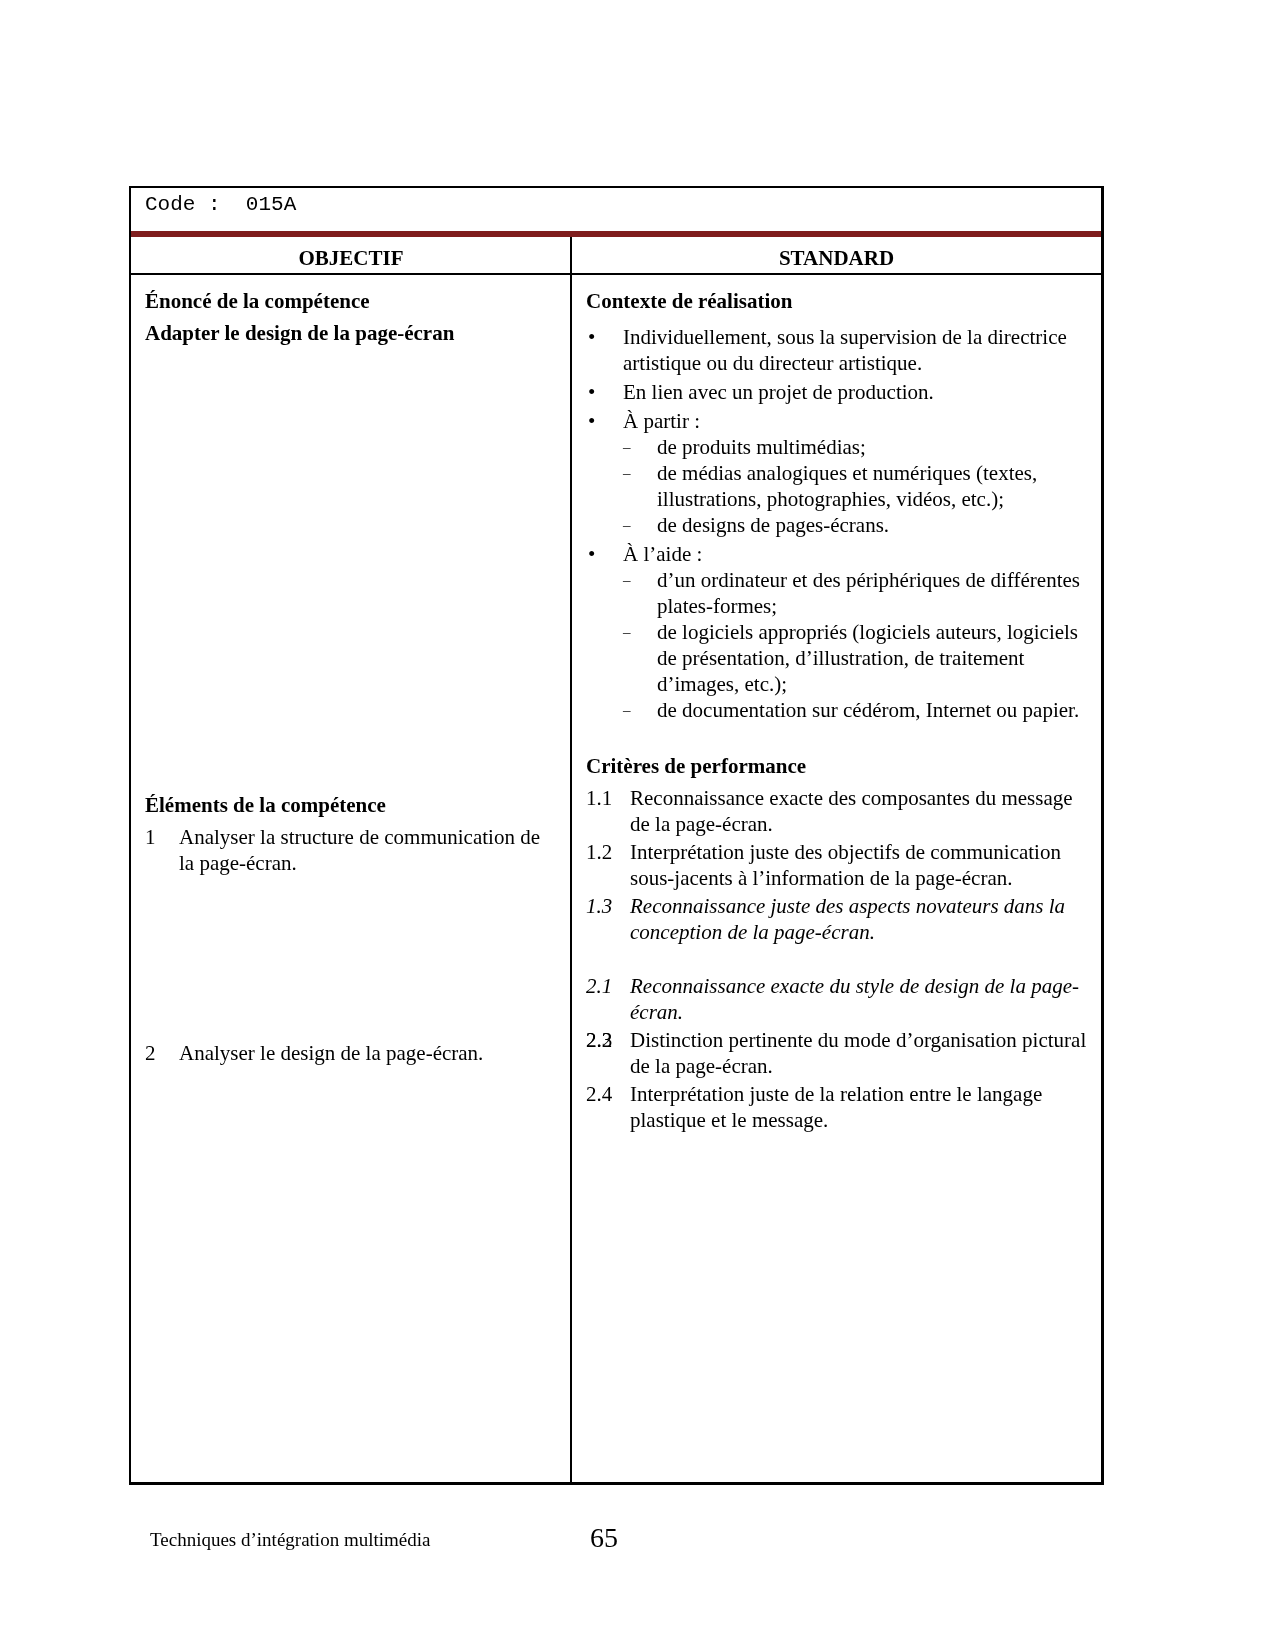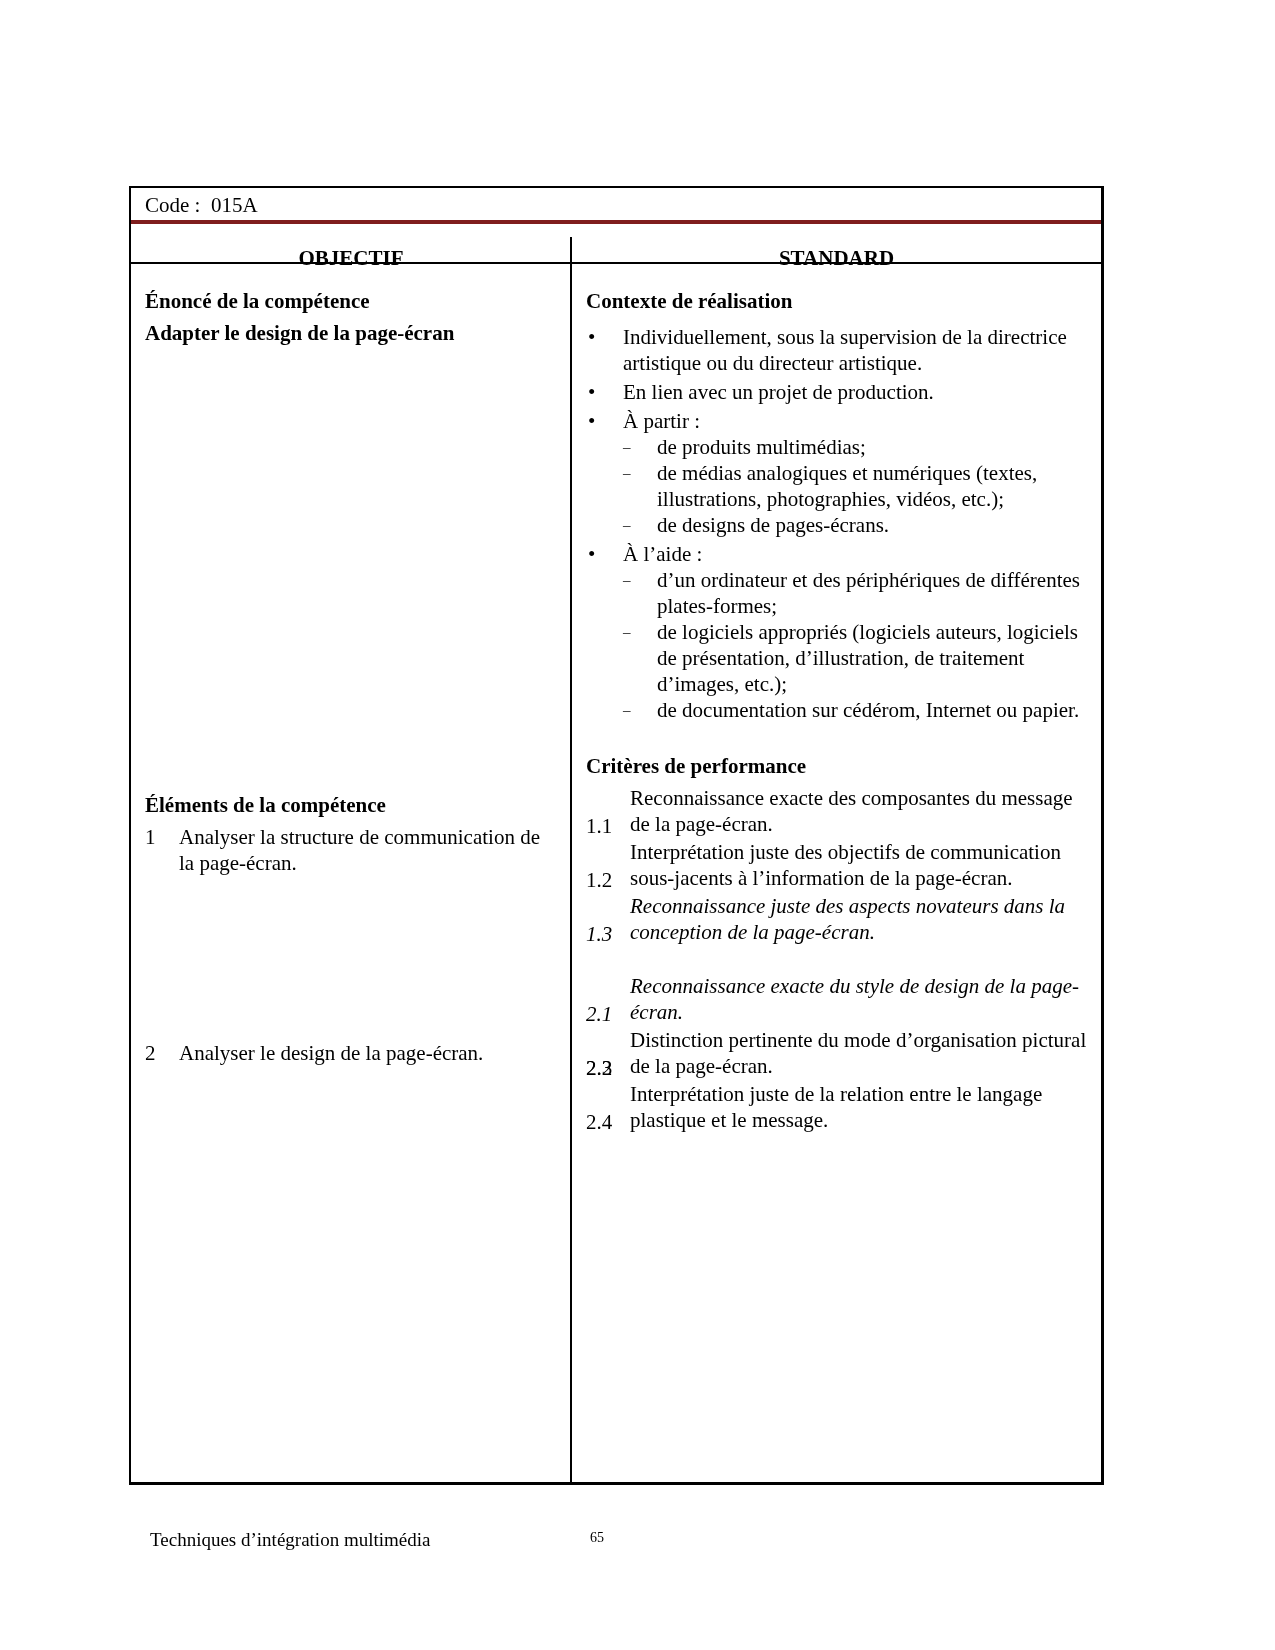--- a/index.html
+++ b/index.html
@@ -1,41 +1,41 @@
 <!DOCTYPE html>
 <html><head>
 <meta charset="utf-8">
 <style>
   html, body { margin: 0; padding: 0; background: #ffffff; }
   body { width: 1275px; height: 1650px; position: relative; overflow: hidden;
          font-family: "Liberation Serif", "DejaVu Serif", serif; color: #000; font-size: 21px; }
   .tbl { position: absolute; left: 129px; top: 186px; width: 975px; height: 1299px;
          border: 2px solid #000; border-right-width: 3px; border-bottom-width: 3px; box-sizing: border-box; }
-  .code-row { position: absolute; left: 0; top: 0; right: 0; height: 36px; border-bottom: 4px solid #7f1d1d; box-sizing: border-box; }
+  .code-row { position: absolute; left: 0; top: 0; right: 0; height: 49px; border-bottom: 6px solid #7f1d1d; box-sizing: border-box; font-family: Liberation Mono, monospace; }
   .code-row span { position: absolute; left: 14px; top: 4px; line-height: 26px; }
-  .head-row { position: absolute; left: 0; top: 49px; right: 0; height: 27px; border-bottom: 2px solid #000; box-sizing: border-box; }
+  .head-row { position: absolute; left: 0; top: 49px; right: 0; height: 38px; border-bottom: 2px solid #000; box-sizing: border-box; }
   .head-cell { position: absolute; top: 0; height: 43px; line-height: 43px; text-align: center; font-weight: bold; }
   .head-left { left: 0; width: 440px; }
   .head-right { left: 441px; right: 0; }
   .divider { position: absolute; left: 439px; top: 49px; bottom: 0; width: 2px; background: #000; }
   .col { position: absolute; top: 96px; }
   .col-left { left: 14px; width: 410px; }
   .col-right { left: 455px; width: 510px; }
   .h { font-weight: bold; line-height: 26px; margin: 0; }
   .p { line-height: 26px; margin: 0; font-weight: bold; }
   .bul { position: relative; padding-left: 37px; line-height: 26px; margin: 0; }
   .bul .mark { position: absolute; left: 2px; top: 0; }
   .sub { position: relative; padding-left: 71px; line-height: 26px; margin: 0; }
   .sub .mark { position: absolute; left: 37px; top: 0; font-size: 15px; }
   .num { position: relative; padding-left: 44px; line-height: 26px; margin: 0; }
-  .num .mark { position: absolute; left: 0; top: 0; margin-top: 28px; }
+  .num .mark { position: absolute; left: 0; top: 0; }
   .el { position: relative; padding-left: 34px; line-height: 26px; margin: 0; }
   .el .mark { position: absolute; left: 0; top: 0; }
   .footer-title { position: absolute; left: 150px; top: 1528px; font-size: 19px; line-height: 24px; }
-  .footer-page { position: absolute; left: 590px; top: 1525px; font-size: 14px; line-height: 26px; }
+  .footer-page { position: absolute; left: 590px; top: 1525px; font-size: 28px; line-height: 26px; }
 </style>
 </head>
 <body>
 
 <div class="tbl">
   <div class="code-row">
     <span><span style="position:static">Code :</span>&nbsp;&nbsp;<span style="position:static">015A</span></span>
   </div>
   <div class="head-row">
     <div class="head-cell head-left">OBJECTIF</div>

